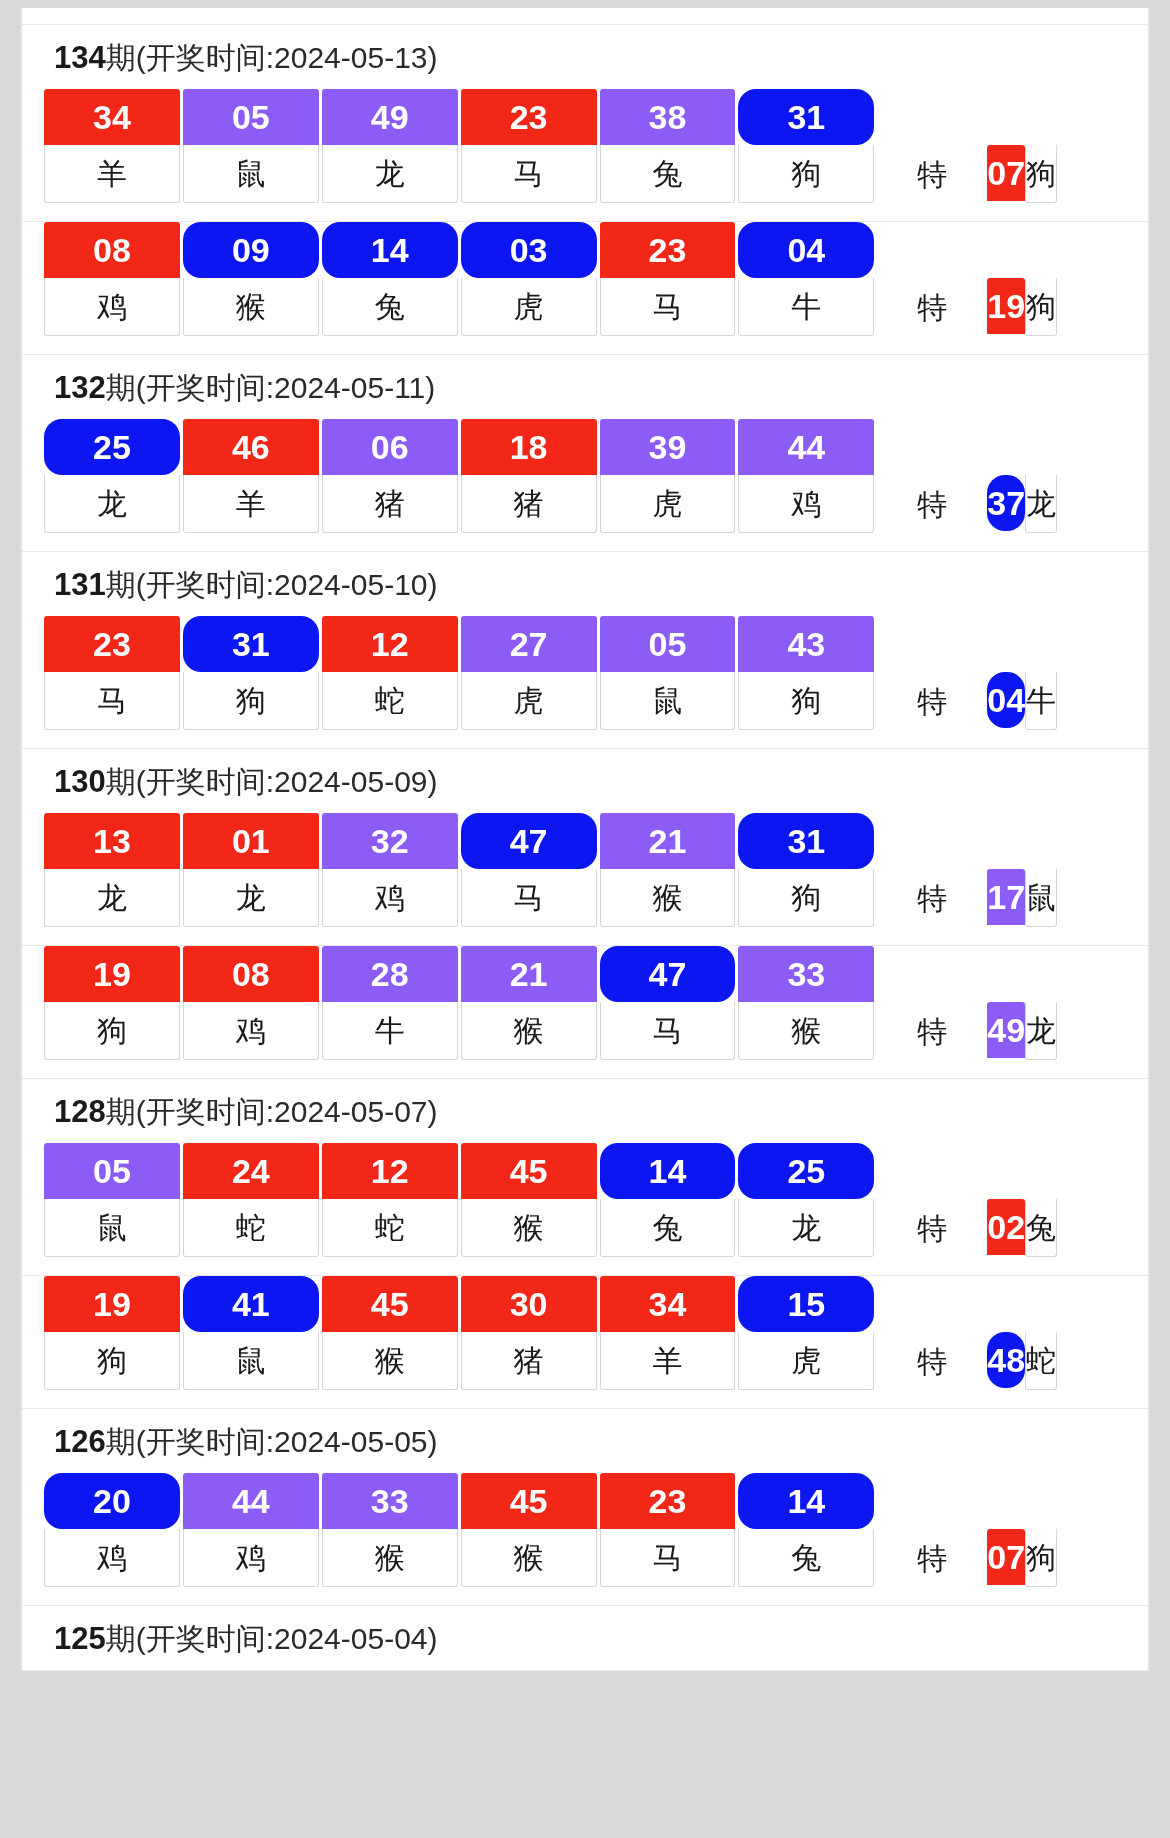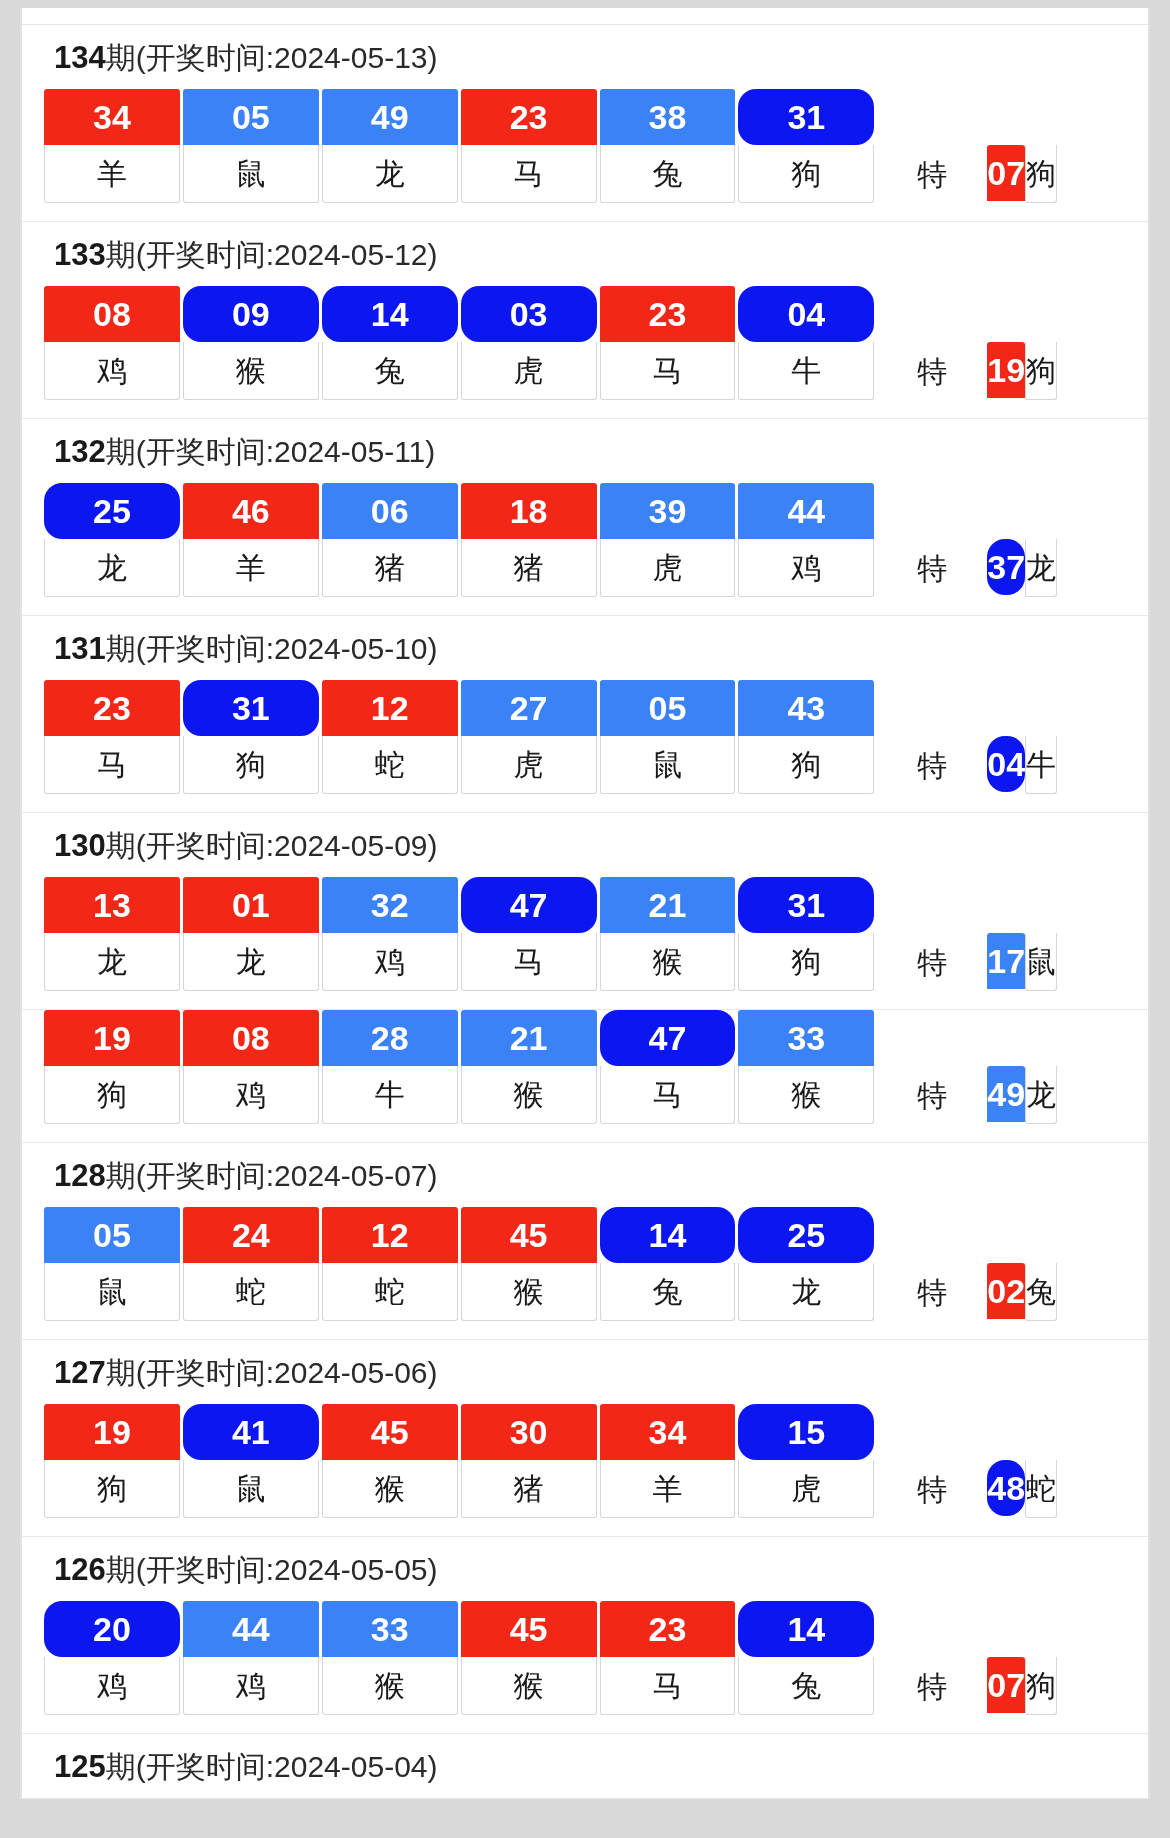--- a/index.html
+++ b/index.html
@@ -66,21 +66,21 @@
     height: 56px;
     line-height: 56px;
     text-align: center;
     color: #ffffff;
     font-size: 34px;
     font-weight: bold;
     border-radius: 3px 3px 0 0;
     box-sizing: border-box;
   }
   .ball-num.red { background: #f22718; }
-  .ball-num.green { background: #3b82f6; }
+  .ball-num.green { background: #8b5cf6; }
   .ball-num.blue { background: #0b16f0; border-radius: 18px; }
   .ball-zodiac {
     height: 58px;
     line-height: 58px;
     text-align: center;
     font-size: 30px;
     color: #1a1a1a;
     background: #ffffff;
     border: 1px solid #d6d6d6;
     border-top: none;
@@ -137,21 +137,20 @@
               <div class="ball-zodiac">狗</div>
             </div>
             <div class="special-label">特</div>
             <div class="special-cell">
               <div class="ball-num red">07</div>
               <div class="ball-zodiac">狗</div>
             </div>
           </div>
         </div>
         <div class="draw-block">
-          <div class="draw-title"><span class="issue">133</span><span>期(开奖时间:2024-05-12)</span></div>
           <div class="balls-row">
             <div class="ball-cell">
               <div class="ball-num red">08</div>
               <div class="ball-zodiac">鸡</div>
             </div>
             <div class="ball-cell">
               <div class="ball-num blue">09</div>
               <div class="ball-zodiac">猴</div>
             </div>
             <div class="ball-cell">
@@ -340,21 +339,20 @@
               <div class="ball-zodiac">龙</div>
             </div>
             <div class="special-label">特</div>
             <div class="special-cell">
               <div class="ball-num red">02</div>
               <div class="ball-zodiac">兔</div>
             </div>
           </div>
         </div>
         <div class="draw-block">
-          <div class="draw-title"><span class="issue">127</span><span>期(开奖时间:2024-05-06)</span></div>
           <div class="balls-row">
             <div class="ball-cell">
               <div class="ball-num red">19</div>
               <div class="ball-zodiac">狗</div>
             </div>
             <div class="ball-cell">
               <div class="ball-num blue">41</div>
               <div class="ball-zodiac">鼠</div>
             </div>
             <div class="ball-cell">

